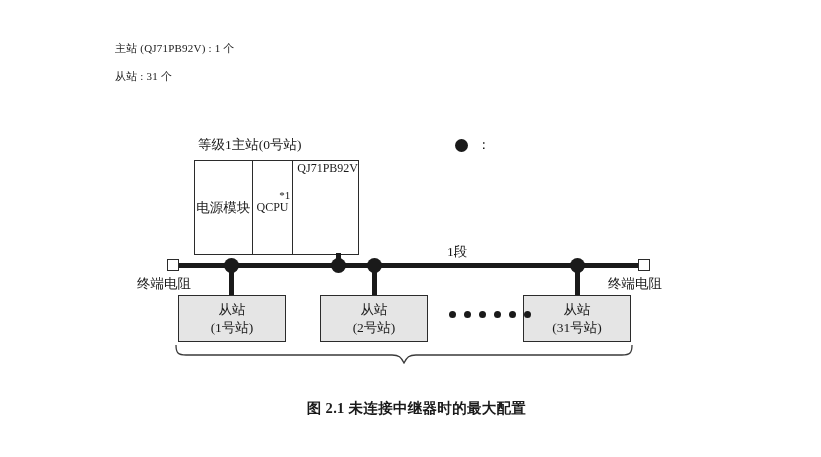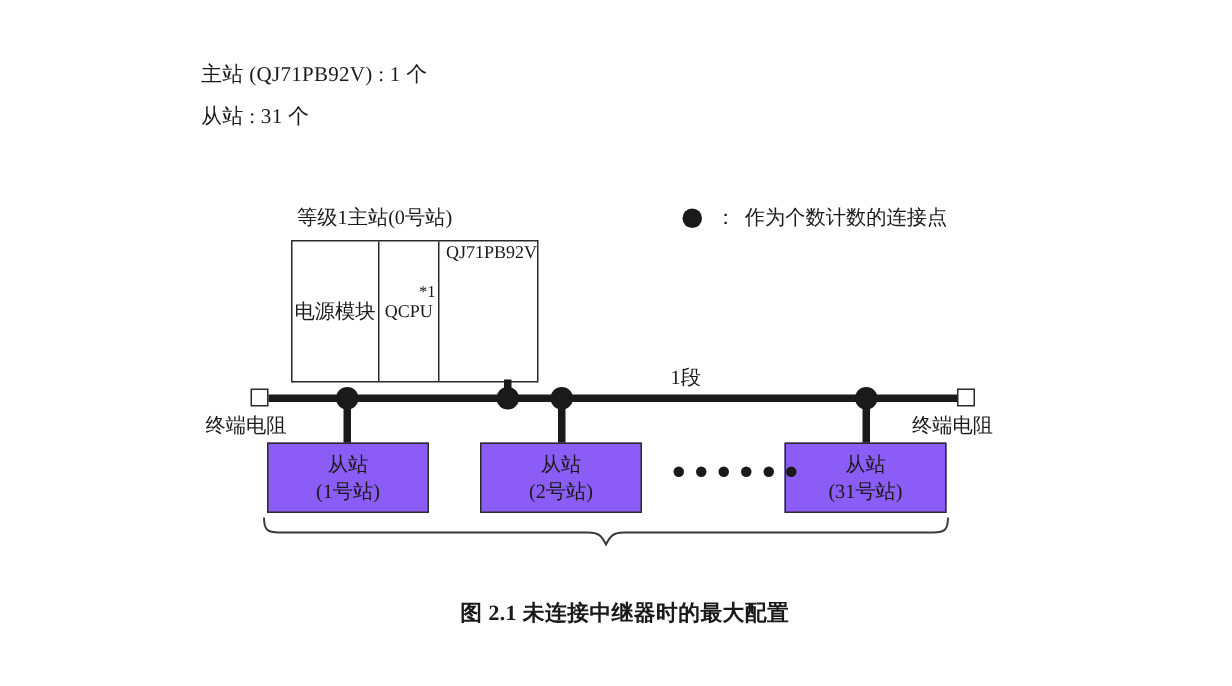--- a/index.html
+++ b/index.html
@@ -29,22 +29,22 @@
     top: 10px;
     font-size: 16.5px;
     font-weight: bold;
     letter-spacing: 0.2px;
     white-space: nowrap;
   }
   .heading .num { margin-right: 4px; }
 
   .spec-line {
     position: absolute;
-    left: 134px;
-    font-size: 14px;
+    left: 115px;
+    font-size: 11px;
     white-space: nowrap;
     letter-spacing: 0.2px;
   }
   .spec-line-1 { top: 41px; }
   .spec-line-2 { top: 69px; text-align: center; }
 
   
   .legend {
     position: absolute;
     left: 455px;
@@ -175,21 +175,21 @@
     top: 295px;
     height: 47px;
     box-sizing: border-box;
     border: 1.4px solid #2b2b2b;
     display: flex;
     flex-direction: column;
     align-items: center;
     justify-content: center;
     font-size: 13.5px;
     line-height: 1.28;
-    background: #8b5cf6;
+    background: #e5e5e5;
   }
   .slave-1  { left: 178px; width: 108px; }
   .slave-2  { left: 320px; width: 108px; }
   .slave-31 { left: 523px; width: 108px; }
 
   .ellipsis {
     position: absolute;
     left: 449px;
     top: 311px;
     display: flex;
@@ -238,21 +238,20 @@
 
 <div class="page">
 
 
   <div class="spec-line spec-line-1">主站 (QJ71PB92V) : 1 个</div>
   <div class="spec-line spec-line-2">从站 : 31 个</div>
 
   <div class="legend">
     <span class="legend-dot"></span>
     <span class="legend-colon">：</span>
-    <span>作为个数计数的连接点</span>
   </div>
 
   <div class="diagram">
 
     <div class="master-label">等级1主站(0号站)</div>
 
     <div class="rack">
       <div class="rack-cell cell-psu">
         <span>电源模块</span>
       </div>

